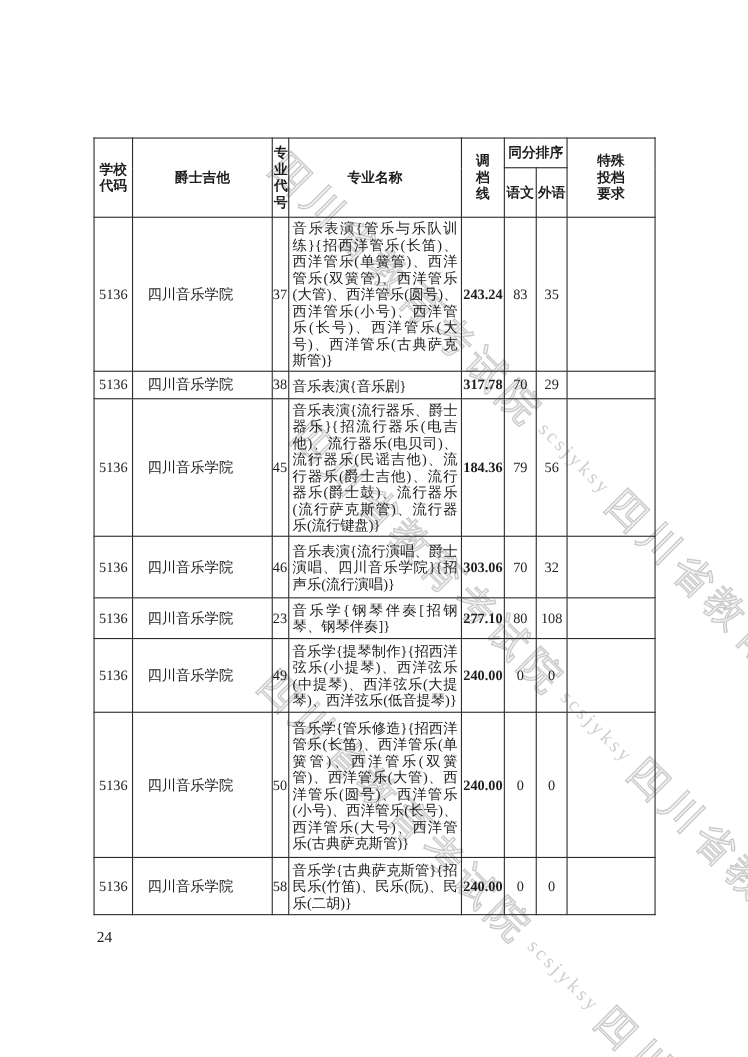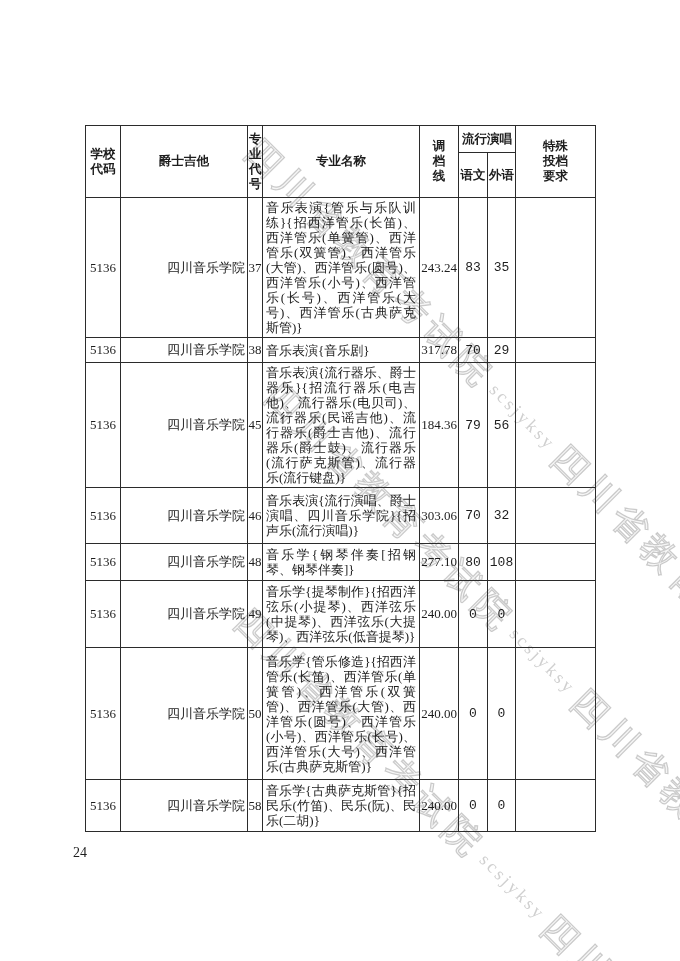--- a/index.html
+++ b/index.html
@@ -54,31 +54,31 @@
   }
   .score-table th {
     font-weight:bold;
     text-align:center;
     white-space:pre-line;
     line-height:15px;
     font-size:12.5px;
     padding:1px;
   }
   td.c-code   { text-align:center;margin-left:35px; }
-  td.c-name   { text-align:right; padding-left:13px; padding-right:2px; }
-  td.c-mcode  { text-align:center; padding:0; }
+  td.c-name   { text-align:left; padding-left:13px; padding-right:2px; }
+  td.c-mcode  { padding:0; }
   td.c-major  { text-align:justify; padding:2px 3px; line-height:15px; }
-  td.c-cutoff { text-align:center; font-weight:normal; padding:0 1px; }
-  td.c-num    { text-align:center;font-family:Liberation Mono, monospace; }
+  td.c-cutoff { text-align:center; font-weight:bold; padding:0 1px; }
+  td.c-num    { text-align:center; }
   td.c-spec   { }
 
   
   .page-number {
     position:absolute;
-    left:73px; top:845px;
+    left:88px; top:845px;
     font-size:14px;
     z-index:1;
   }
 </style>
 </head>
 <body>
 
 <div class="page">
 
   <div class="wm-layer">
@@ -110,21 +110,21 @@
 代码</th>
         <th rowspan="2">爵士吉他</th>
         <th rowspan="2">专
 业
 代
 号</th>
         <th rowspan="2">专业名称</th>
         <th rowspan="2">调
 档
 线</th>
-        <th colspan="2">流行演唱</th>
+        <th colspan="2">同分排序</th>
         <th rowspan="2">特殊
 投档
 要求</th>
       </tr>
       <tr style="height:45px">
         <th>语文</th>
         <th>外语</th>
       </tr>
     </thead>
     <tbody>
@@ -164,21 +164,21 @@
         <td class="c-mcode">46</td>
         <td class="c-major">音乐表演{流行演唱、爵士演唱、四川音乐学院}{招声乐(流行演唱)}</td>
         <td class="c-cutoff">303.06</td>
         <td class="c-num">70</td>
         <td class="c-num">32</td>
         <td class="c-spec"></td>
       </tr>
       <tr style="height:37px">
         <td class="c-code">5136</td>
         <td class="c-name">四川音乐学院</td>
-        <td class="c-mcode">48</td>
+        <td class="c-mcode">23</td>
         <td class="c-major">音乐学{钢琴伴奏[招钢琴、钢琴伴奏]}</td>
         <td class="c-cutoff">277.10</td>
         <td class="c-num">80</td>
         <td class="c-num">108</td>
         <td class="c-spec"></td>
       </tr>
       <tr style="height:67px">
         <td class="c-code">5136</td>
         <td class="c-name">四川音乐学院</td>
         <td class="c-mcode">49</td>

